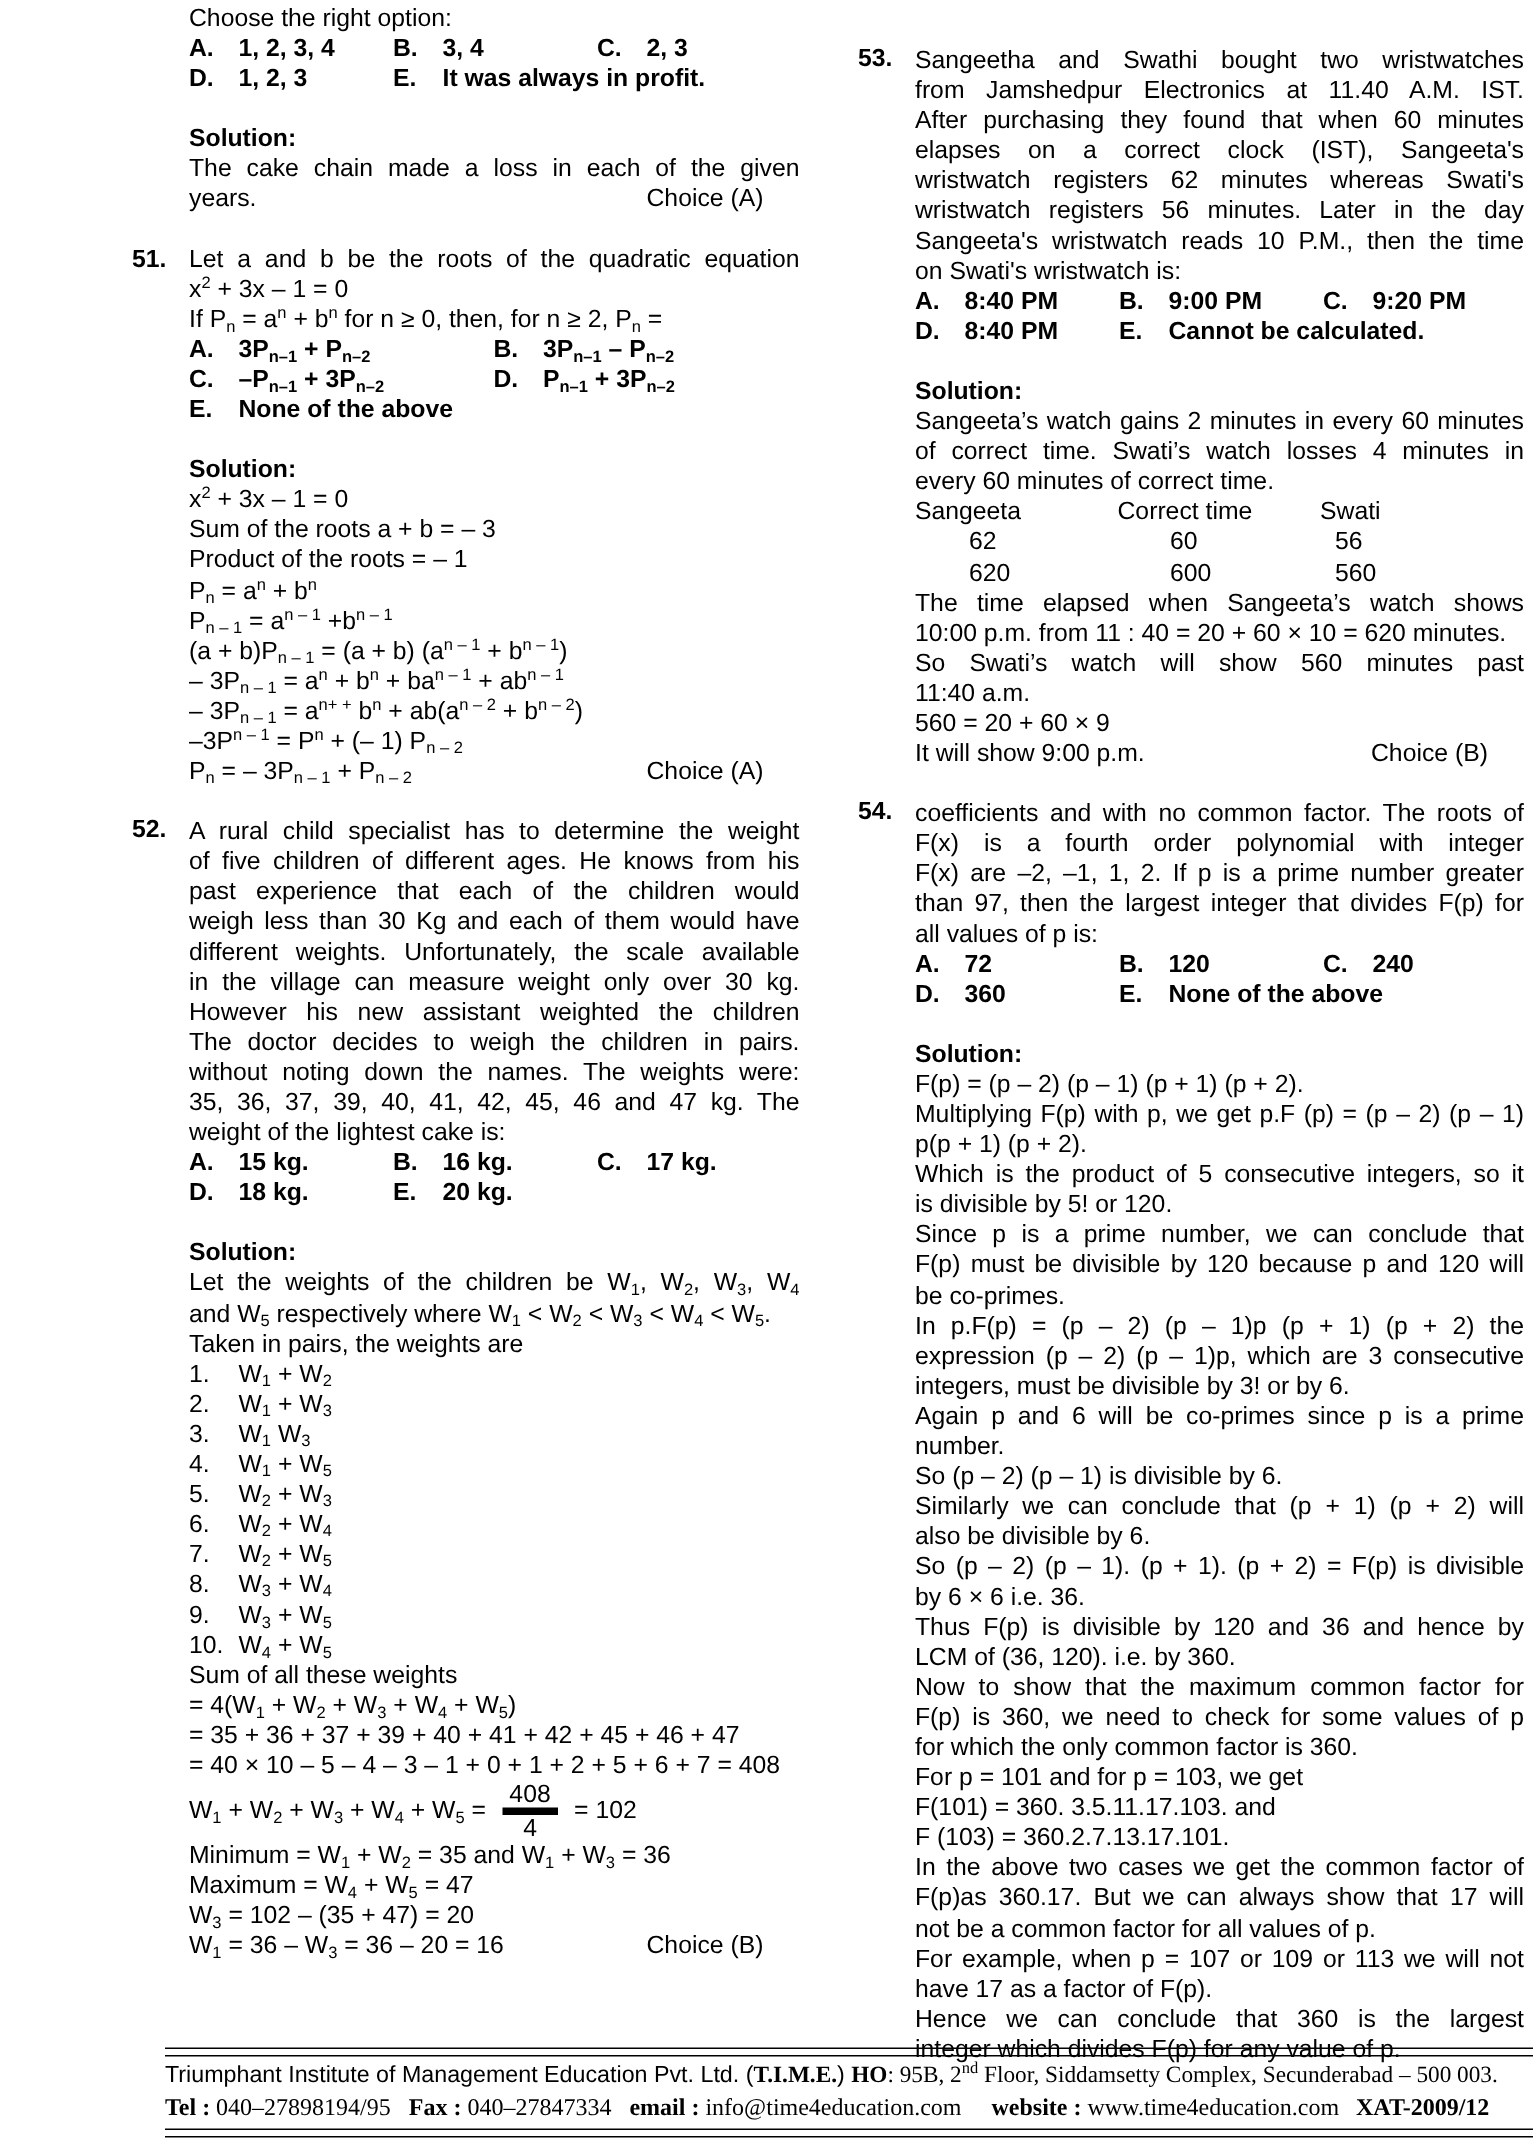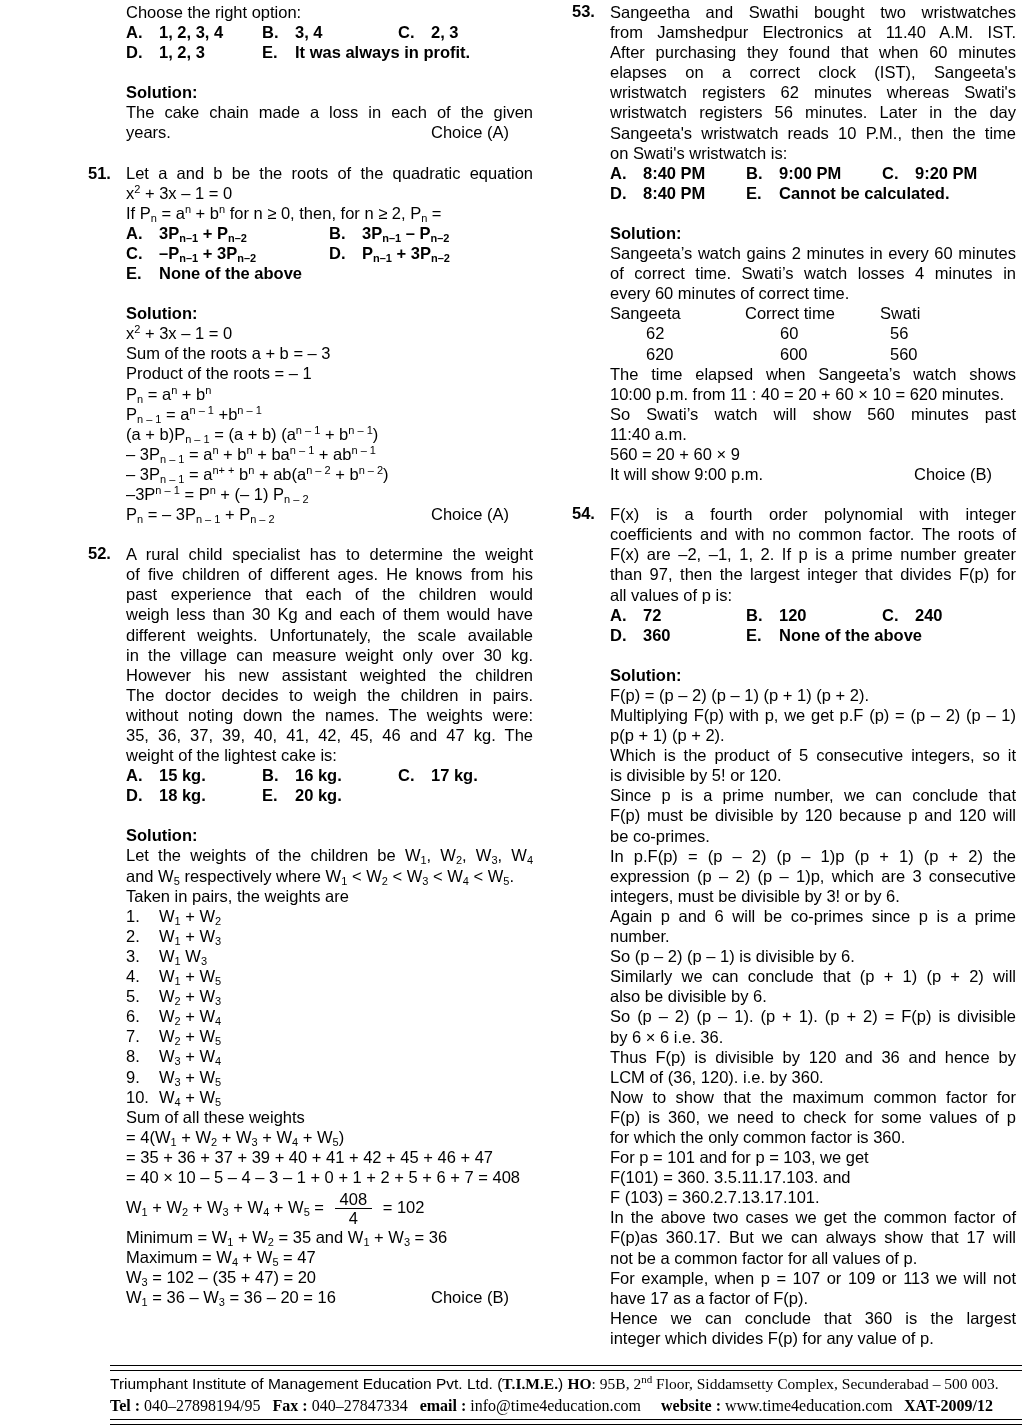--- a/index.html
+++ b/index.html
@@ -2,37 +2,37 @@
 <html><head>
 <meta charset="utf-8">
 <style>
   html, body { margin: 0; padding: 0; background: #ffffff; }
   body {
     width: 1024px; height: 1428px; position: relative; overflow: hidden;
     font-family: "Liberation Sans", sans-serif; color: #000; font-size: 16.5px;
   }
   .col { position: absolute; top: 2px; }
   .col-left { left: 88px; width: 445px; }
-  .col-right { left: 572px; width: 444px; }
+  .col-right { left: 572px; width: 444px; margin-top: 28px; }
   .line { line-height: 20.1px; height: 20.1px; white-space: nowrap; position: relative; }
   .ind { padding-left: 38px; }
   .just { text-align: justify; text-align-last: justify; white-space: normal; }
   .qnum { position: absolute; left: 0; top: 0; font-weight: bold; }
   .bold { font-weight: bold; }
   .gap { height: 20px; }
   .opt { position: absolute; top: 0; font-weight: bold; }
   .opt .lt { display: inline-block; width: 33px; }
   .choice { position: absolute; top: 0; text-align: center; }
   sub, sup { font-size: 11px; line-height: 0; }
   sub { vertical-align: -3px; }
   sup { vertical-align: 6px; }
   .tblcell { position: absolute; top: 0; }
   .frac-line { height: 40px; line-height: 40px; position: relative; }
   .frac { display: inline-block; vertical-align: middle; text-align: center; margin: 0 6px; line-height: 18px; }
-  .frac .num { display: block; border-bottom: 1px solid #000000; padding: 0 5px; }
+  .frac .num { display: block; border-bottom: 5px solid #000000; padding: 0 5px; }
   .frac .den { display: block; }
   .footer { position: absolute; left: 110px; width: 914px; }
   .dbl { position: absolute; left: 110px; width: 912px; height: 4px; border-top: 1px solid #000; border-bottom: 1px solid #000; }
   .f1 { top: 1375px; font-size: 15.5px; white-space: nowrap; }
   .f2 { top: 1397px; font-family: "Liberation Serif", serif; font-size: 16px; white-space: nowrap; }
   .f2 b, .f1 b { font-weight: bold; }
   .serif { font-family: "Liberation Serif", serif; }
 </style>
 </head>
 <body>
@@ -200,22 +200,22 @@
   <div class="line ind">11:40 a.m.</div>
   <div class="line ind">560 = 20 + 60 × 9</div>
   <div class="line ind">
     <span>It will show 9:00 p.m.</span>
     <span class="choice" style="left:342px">Choice (B)</span>
   </div>
   <div class="gap"></div>
 
   <div style="position:relative">
     <span class="qnum">54.</span>
+    <div class="line ind just">coefficients and with no common factor. The roots of</div>
     <div class="line ind just">F(x) is a fourth order polynomial with integer</div>
-    <div class="line ind just">coefficients and with no common factor. The roots of</div>
     <div class="line ind just">F(x) are –2, –1, 1, 2. If p is a prime number greater</div>
     <div class="line ind just">than 97, then the largest integer that divides F(p) for</div>
     <div class="line ind">all values of p is:</div>
   </div>
   <div class="line ind">
     <span class="opt" style="left:38px"><span class="lt">A.</span><span>72</span></span>
     <span class="opt" style="left:174px"><span class="lt">B.</span><span>120</span></span>
     <span class="opt" style="left:310px"><span class="lt">C.</span><span>240</span></span>
   </div>
   <div class="line ind">

